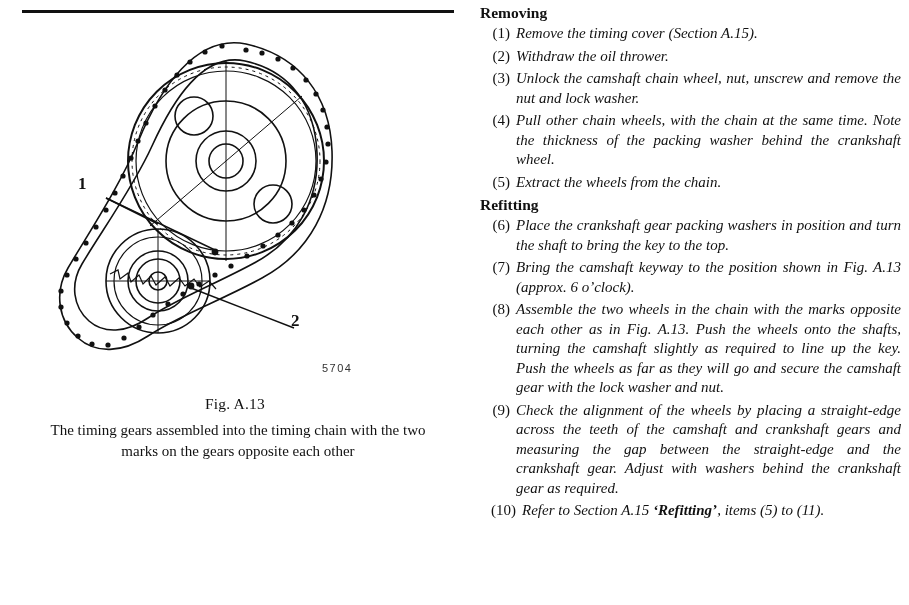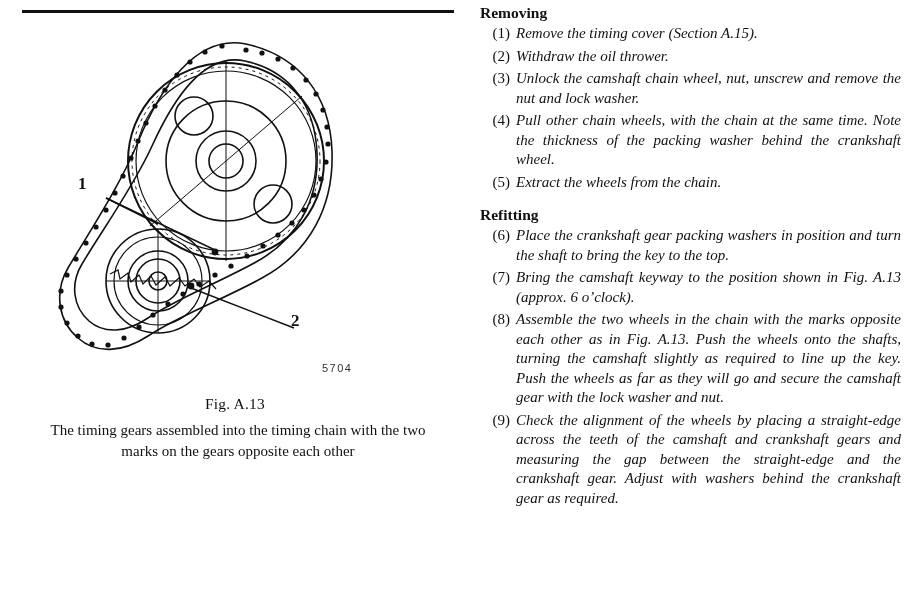--- a/index.html
+++ b/index.html
@@ -78,21 +78,21 @@
     width: 431px; height: 447px;
     padding: 4px 8px 0 0;
   }
   .section-head {
     font-size: 15.5px;
     font-weight: 700;
     color: #111;
     margin: 0 0 2px 2px;
     font-family: "Liberation Serif", serif;
   }
-  #refitting-head { margin-top: 14px; }
+  #refitting-head { margin-top: 4px; }
 
   ul.steps {
     list-style: none;
     margin: 0;
     padding: 0;
   }
   ul.steps li {
     position: relative;
     padding-left: 38px;
     margin-bottom: 3px;
@@ -292,16 +292,20 @@
         <span class="step-body">Bring the camshaft keyway to the position shown in Fig. A.13 (approx. 6 o’clock).</span>
       </li>
       <li>
         <span class="num">(8)</span>
         <span class="step-body">Assemble the two wheels in the chain with the marks opposite each other as in Fig. A.13. Push the wheels onto the shafts, turning the camshaft slightly as required to line up the key. Push the wheels as far as they will go and secure the camshaft gear with the lock washer and nut.</span>
       </li>
       <li>
         <span class="num">(9)</span>
         <span class="step-body">Check the alignment of the wheels by placing a straight-edge across the teeth of the camshaft and crankshaft gears and measuring the gap between the straight-edge and the crankshaft gear. Adjust with washers behind the crankshaft gear as required.</span>
       </li>
+      <li class="wide-num">
+        <span class="num">(10)</span>
+        <span class="step-body"><span>Refer to Section A.15 </span><b>‘Refitting’</b><span>, items (5) to (11).</span></span>
+      </li>
     </ul>
 
   </div>
 </div>
 
 </body></html>

